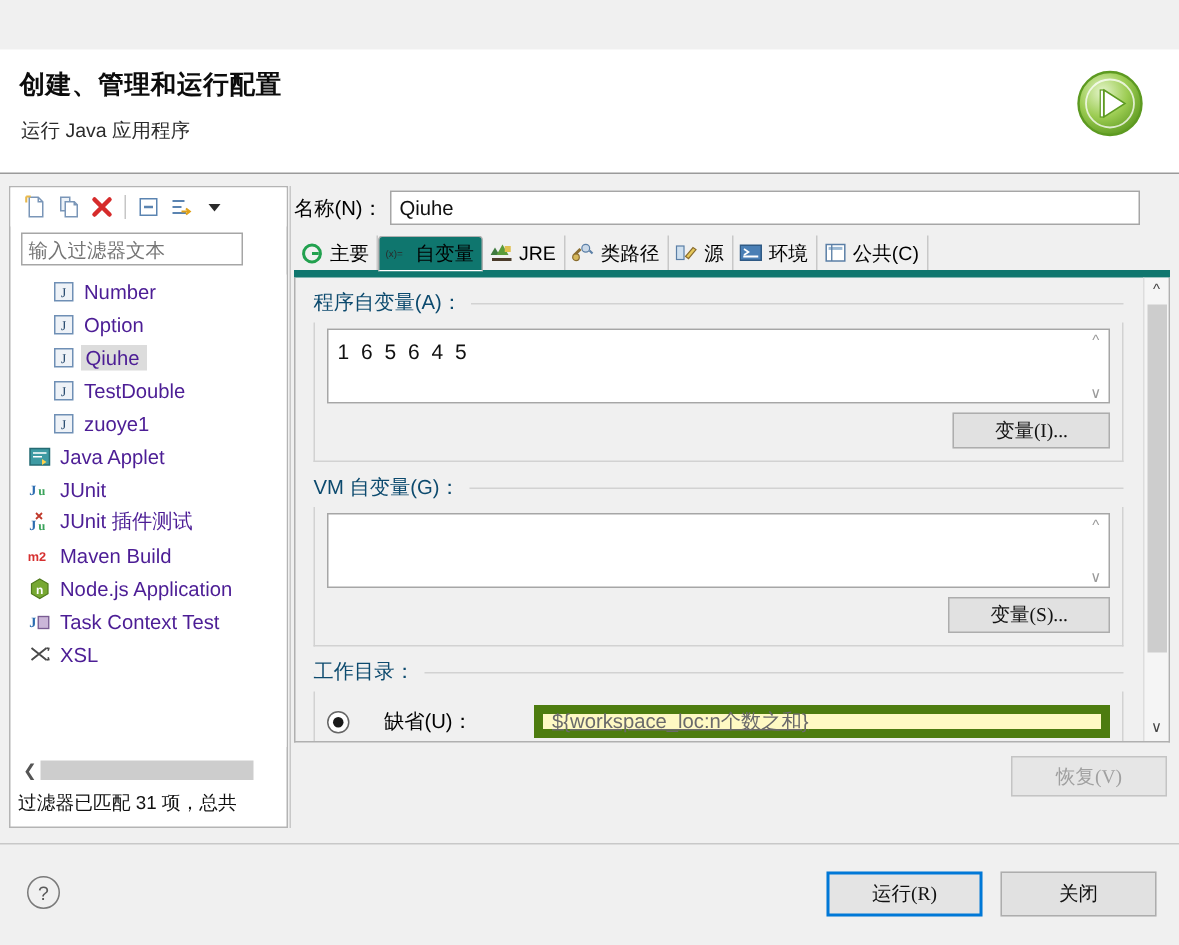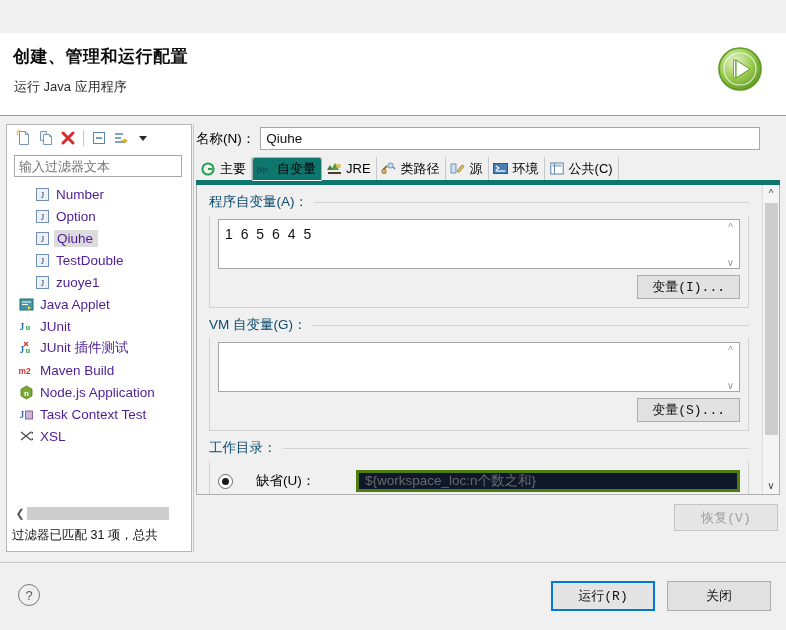--- a/index.html
+++ b/index.html
@@ -91,21 +91,21 @@
     display: flex; align-items: center; justify-content: center;
     cursor: default;
   }
   .tb-sep {
     width: 1px; height: 16px;
     background: #c6c6c6;
     margin: 0 4px;
   }
   .filter-input {
     position: absolute; left: 7px; top: 30px;
-    width: 168px; height: 22px;
+    width: 148px; height: 22px;
     border: 1px solid #a6a6a6;
     background: #ffffff;
     box-sizing: border-box;
     font-family: "Liberation Sans", sans-serif;
     font-size: 13px;
     padding: 0 4px;
     color: #4a4a4a;
     outline: none;
   }
   .tree {
@@ -270,25 +270,25 @@
   .ta-spin {
     position: absolute; right: 1px; top: 2px;
     width: 15px; height: 46px;
     display: flex; flex-direction: column;
     justify-content: space-between; align-items: center;
     color: #9a9a9a; font-size: 10px;
   }
   .btn {
     border: 1px solid #adadad;
     background: #e1e1e1;
-    font-family: Liberation Mono, monospace;
+    font-family: Liberation Serif, serif;
     font-size: 13px;
     color: #111;
     height: 24px;
-    padding: 0 14px;
+    padding: 0 27px;
     cursor: default;
     box-sizing: border-box;
   }
   .btn.disabled { color: #a0a0a0; border-color: #c4c4c4; background: #e6e6e6; }
   .btn-right { display: flex; justify-content: flex-end; margin-top: 6px; }
 
   .radio-row { display: flex; align-items: center; margin-top: 5px; gap: 18px; }
   .radio {
     width: 13px; height: 13px; border-radius: 50%;
     border: 1px solid #666; background: #fff;
@@ -297,27 +297,27 @@
     flex: 0 0 13px;
   }
   .radio.checked::after {
     content: ""; width: 7px; height: 7px; border-radius: 50%;
     background: #1a1a1a;
   }
   .radio-label { font-size: 13.5px; width: 82px; }
   .ro-input {
     flex: 1;
     height: 22px;
-    border: 3px solid #4d7c0f;
-    background: #0f172a;
+    border: 6px solid #4d7c0f;
+    background: #fef9c3;
     color: #6a6a6a;
     font-size: 13.5px;
     padding: 0 6px;
     box-sizing: border-box;
-    display: flex; align-items: center;
+    display: flex; align-items: center; text-decoration: underline;
   }
 
   .vscroll {
     position: absolute; right: 0; top: 0;
     width: 17px; height: 100%;
     background: #f5f5f5;
     border-left: 1px solid #ddd;
     box-sizing: border-box;
   }
   .vs-arrow {

